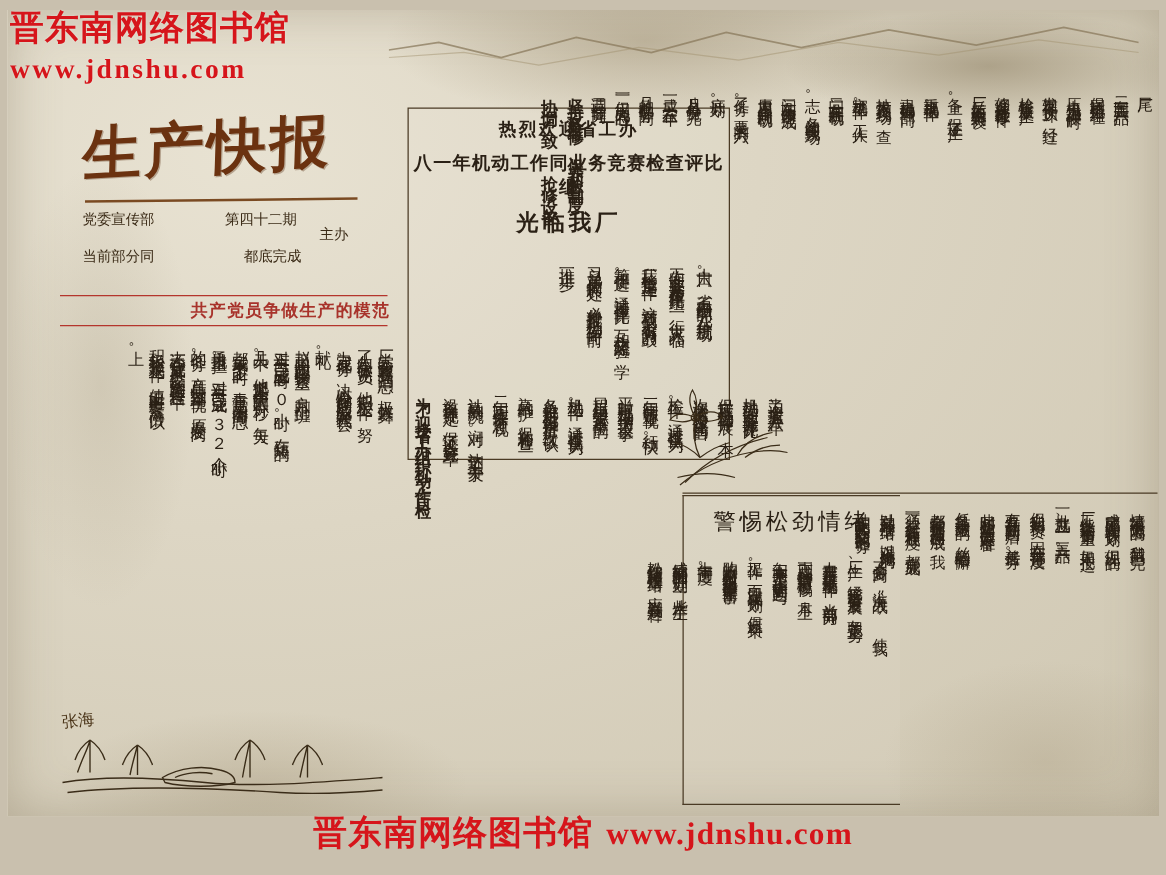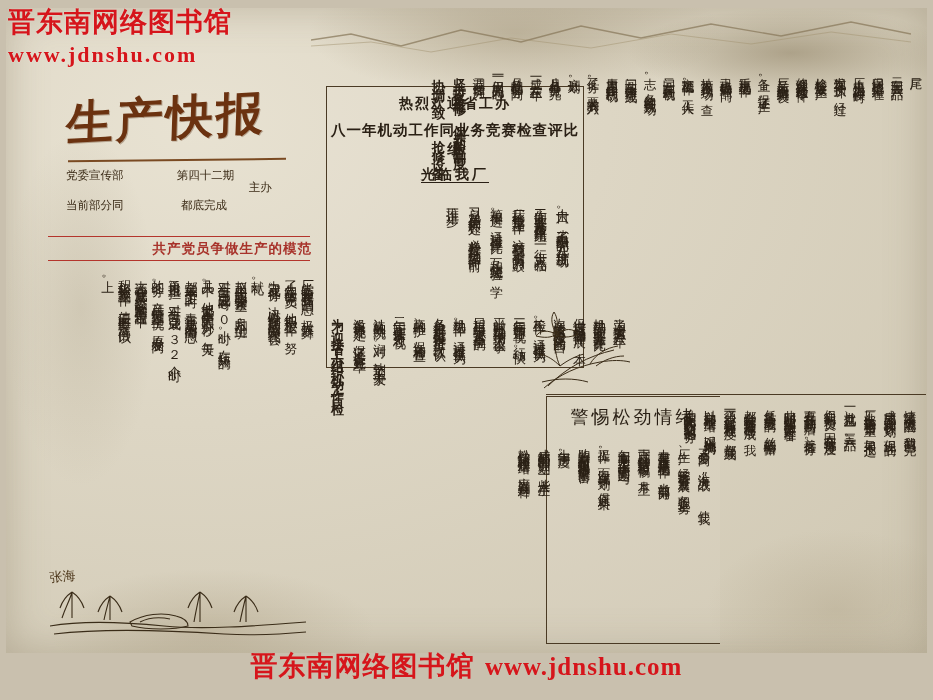--- a/index.html
+++ b/index.html
@@ -82,21 +82,21 @@
   }
   #logo-rule {
     width: 218px; height: 2px; background: #7a4a22;
     margin: 10px 0 0 2px; transform: rotate(-0.6deg);
   }
   .mast-meta {
     font-family: "DejaVu Sans", sans-serif;
     font-size: 11.5px; color: #3a2a16; line-height: 1.55;
     margin-top: 6px; width: 230px;
   }
-  .mast-row { display: flex; gap: 2px; }
+  .mast-row { display: flex; gap: 16px; }
   .mast-row .c1 { width: 78px; }
   .mast-row .c2 { width: 74px; margin-left: 35px; }
   .mast-row .c3 { width: 50px; margin-top: 12px; }
   .mast-date {
     font-family: "Liberation Serif", serif;
     font-size: 13px; letter-spacing: 1px;
   }
   #red-rule {
     position: absolute; left: 42px; top: 228px; width: 262px;
     height: 0; border-top: 1.6px solid #b4352c;
@@ -139,22 +139,22 @@
   #box-top {
     left: 320px; top: 78px; width: 258px; height: 282px;
   }
   #box-top .bt-title {
     text-align: center; font-family: "DejaVu Serif", serif; font-weight: bold;
     color: #2a2015;
   }
   #box-top .t1 { font-size: 14px; margin-top: 8px; letter-spacing: 2px; }
   #box-top .t2 { font-size: 14.5px; margin-top: 8px; letter-spacing: 1px; }
   #box-top .t3 {
-    font-size: 14px; margin-top: 7px; letter-spacing: 3px;
-    text-decoration: underline; text-underline-offset: 3px;
+    font-size: 18px; margin-top: 7px; letter-spacing: 3px;
+    text-underline-offset: 3px;
   }
   #box-top .body {
     margin: 14px 12px 0 12px;
     display: flex; flex-direction: row-reverse; gap: 4px;
     height: 196px;
   }
   #box-top .body .ln {
     writing-mode: vertical-rl; text-orientation: upright;
     font-size: 13px; letter-spacing: 2px; color: #2a2015;
     font-family: "DejaVu Serif", serif;

